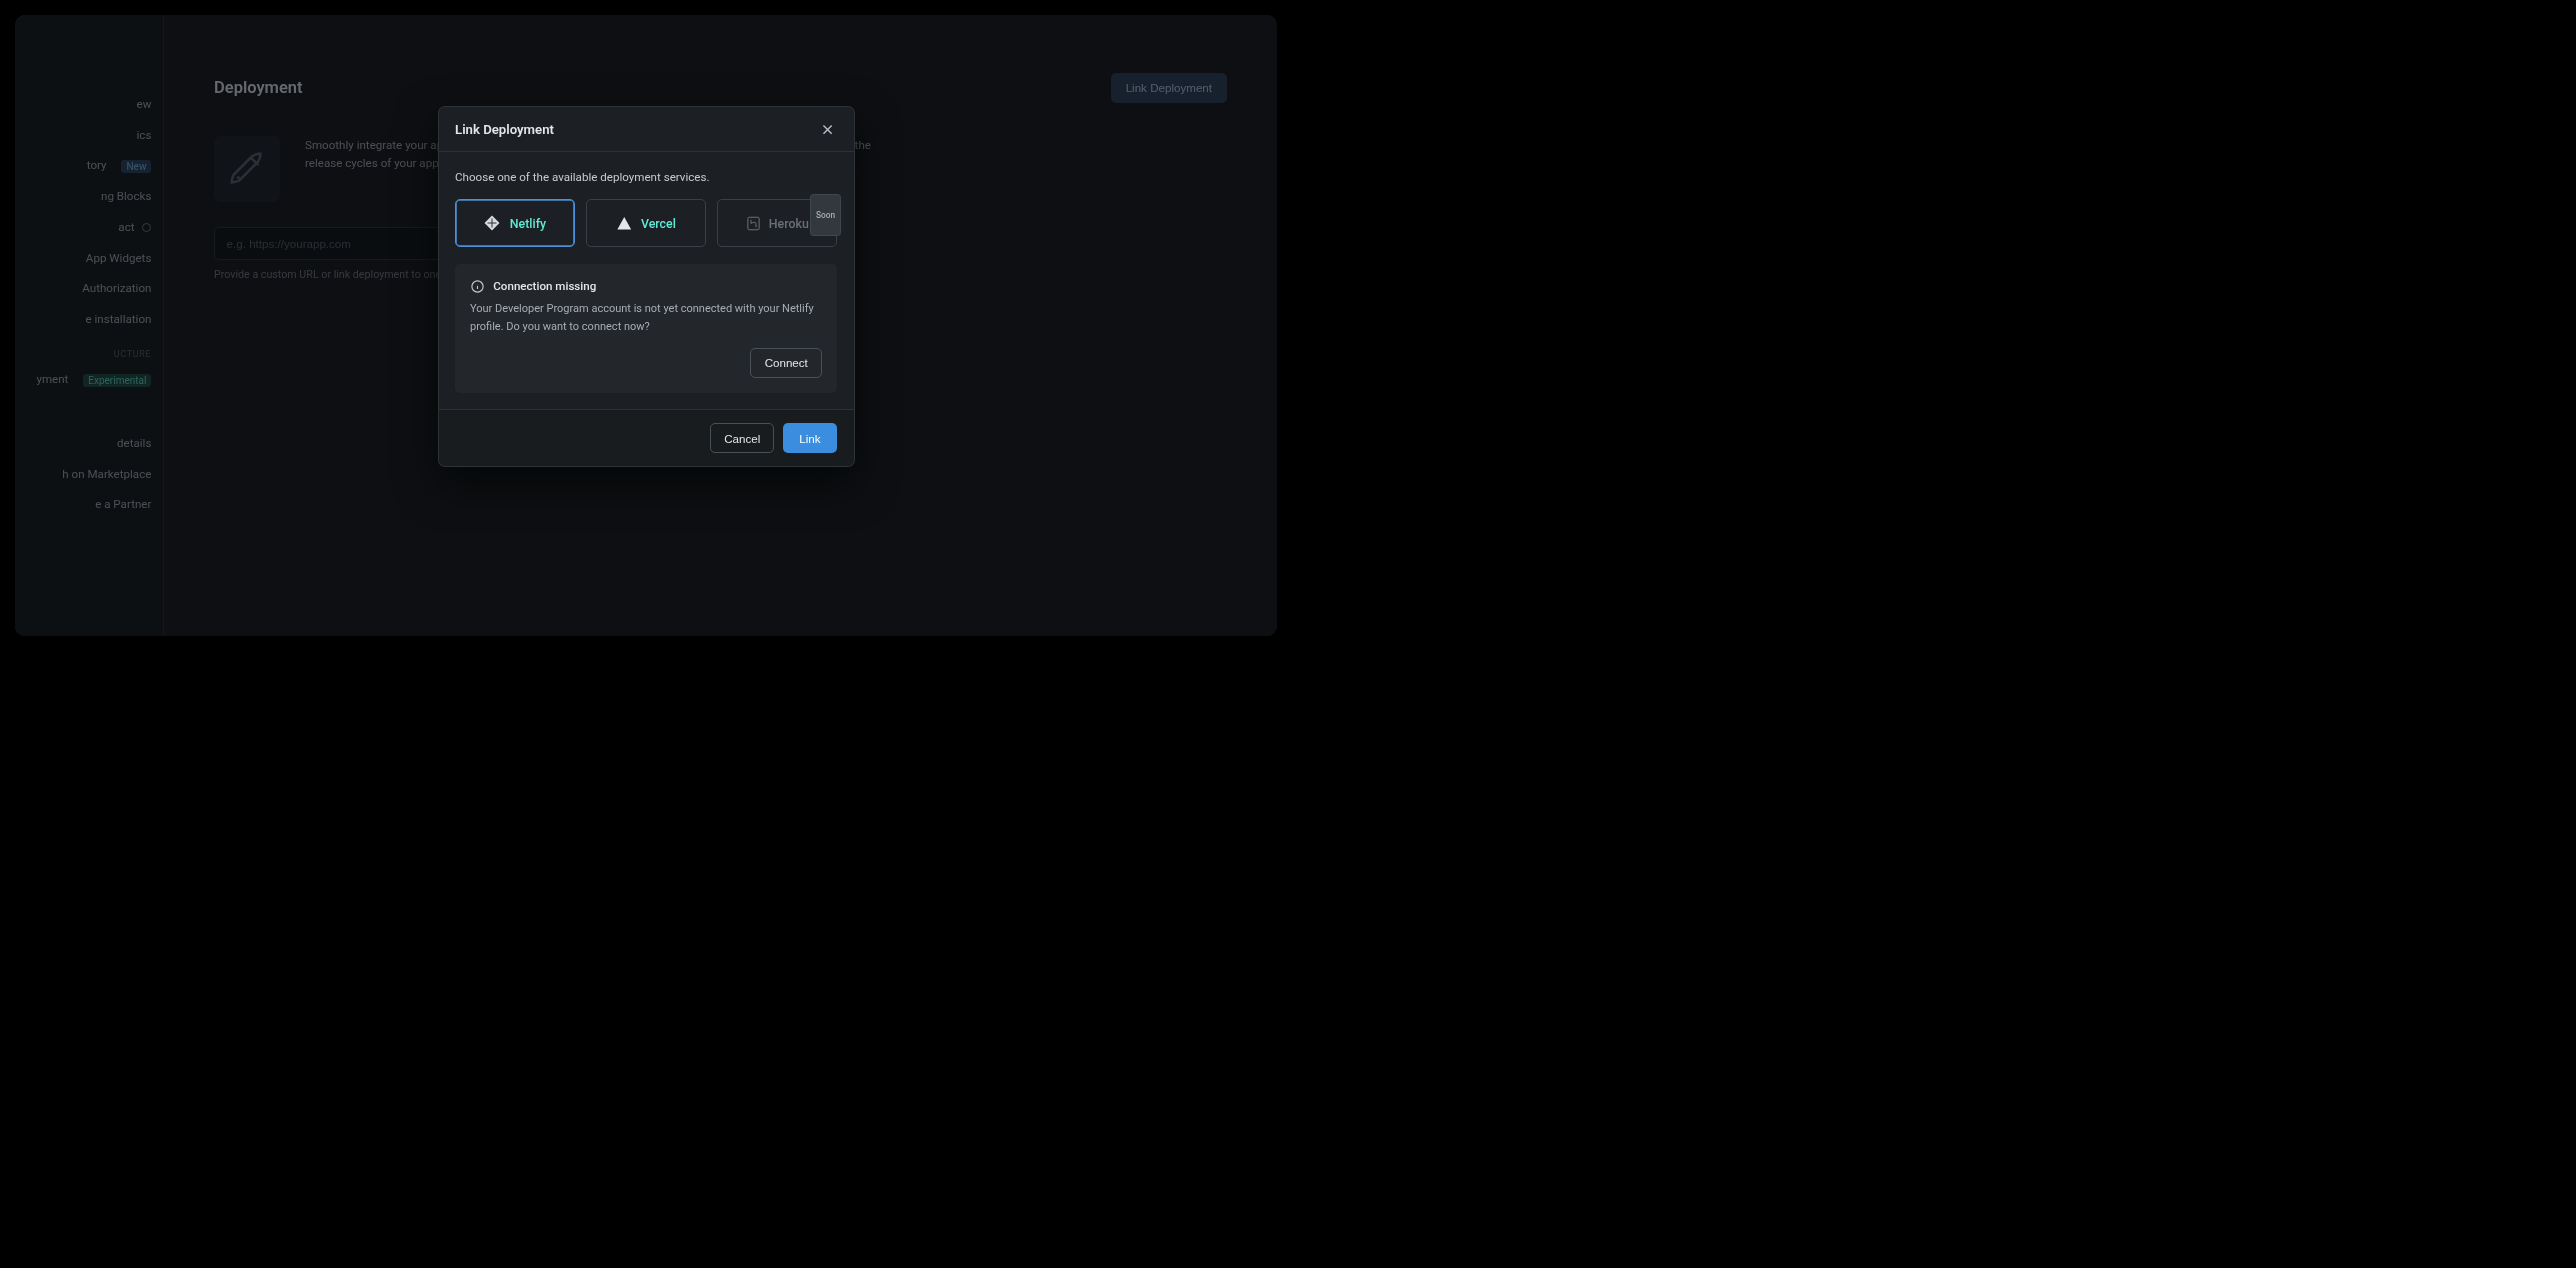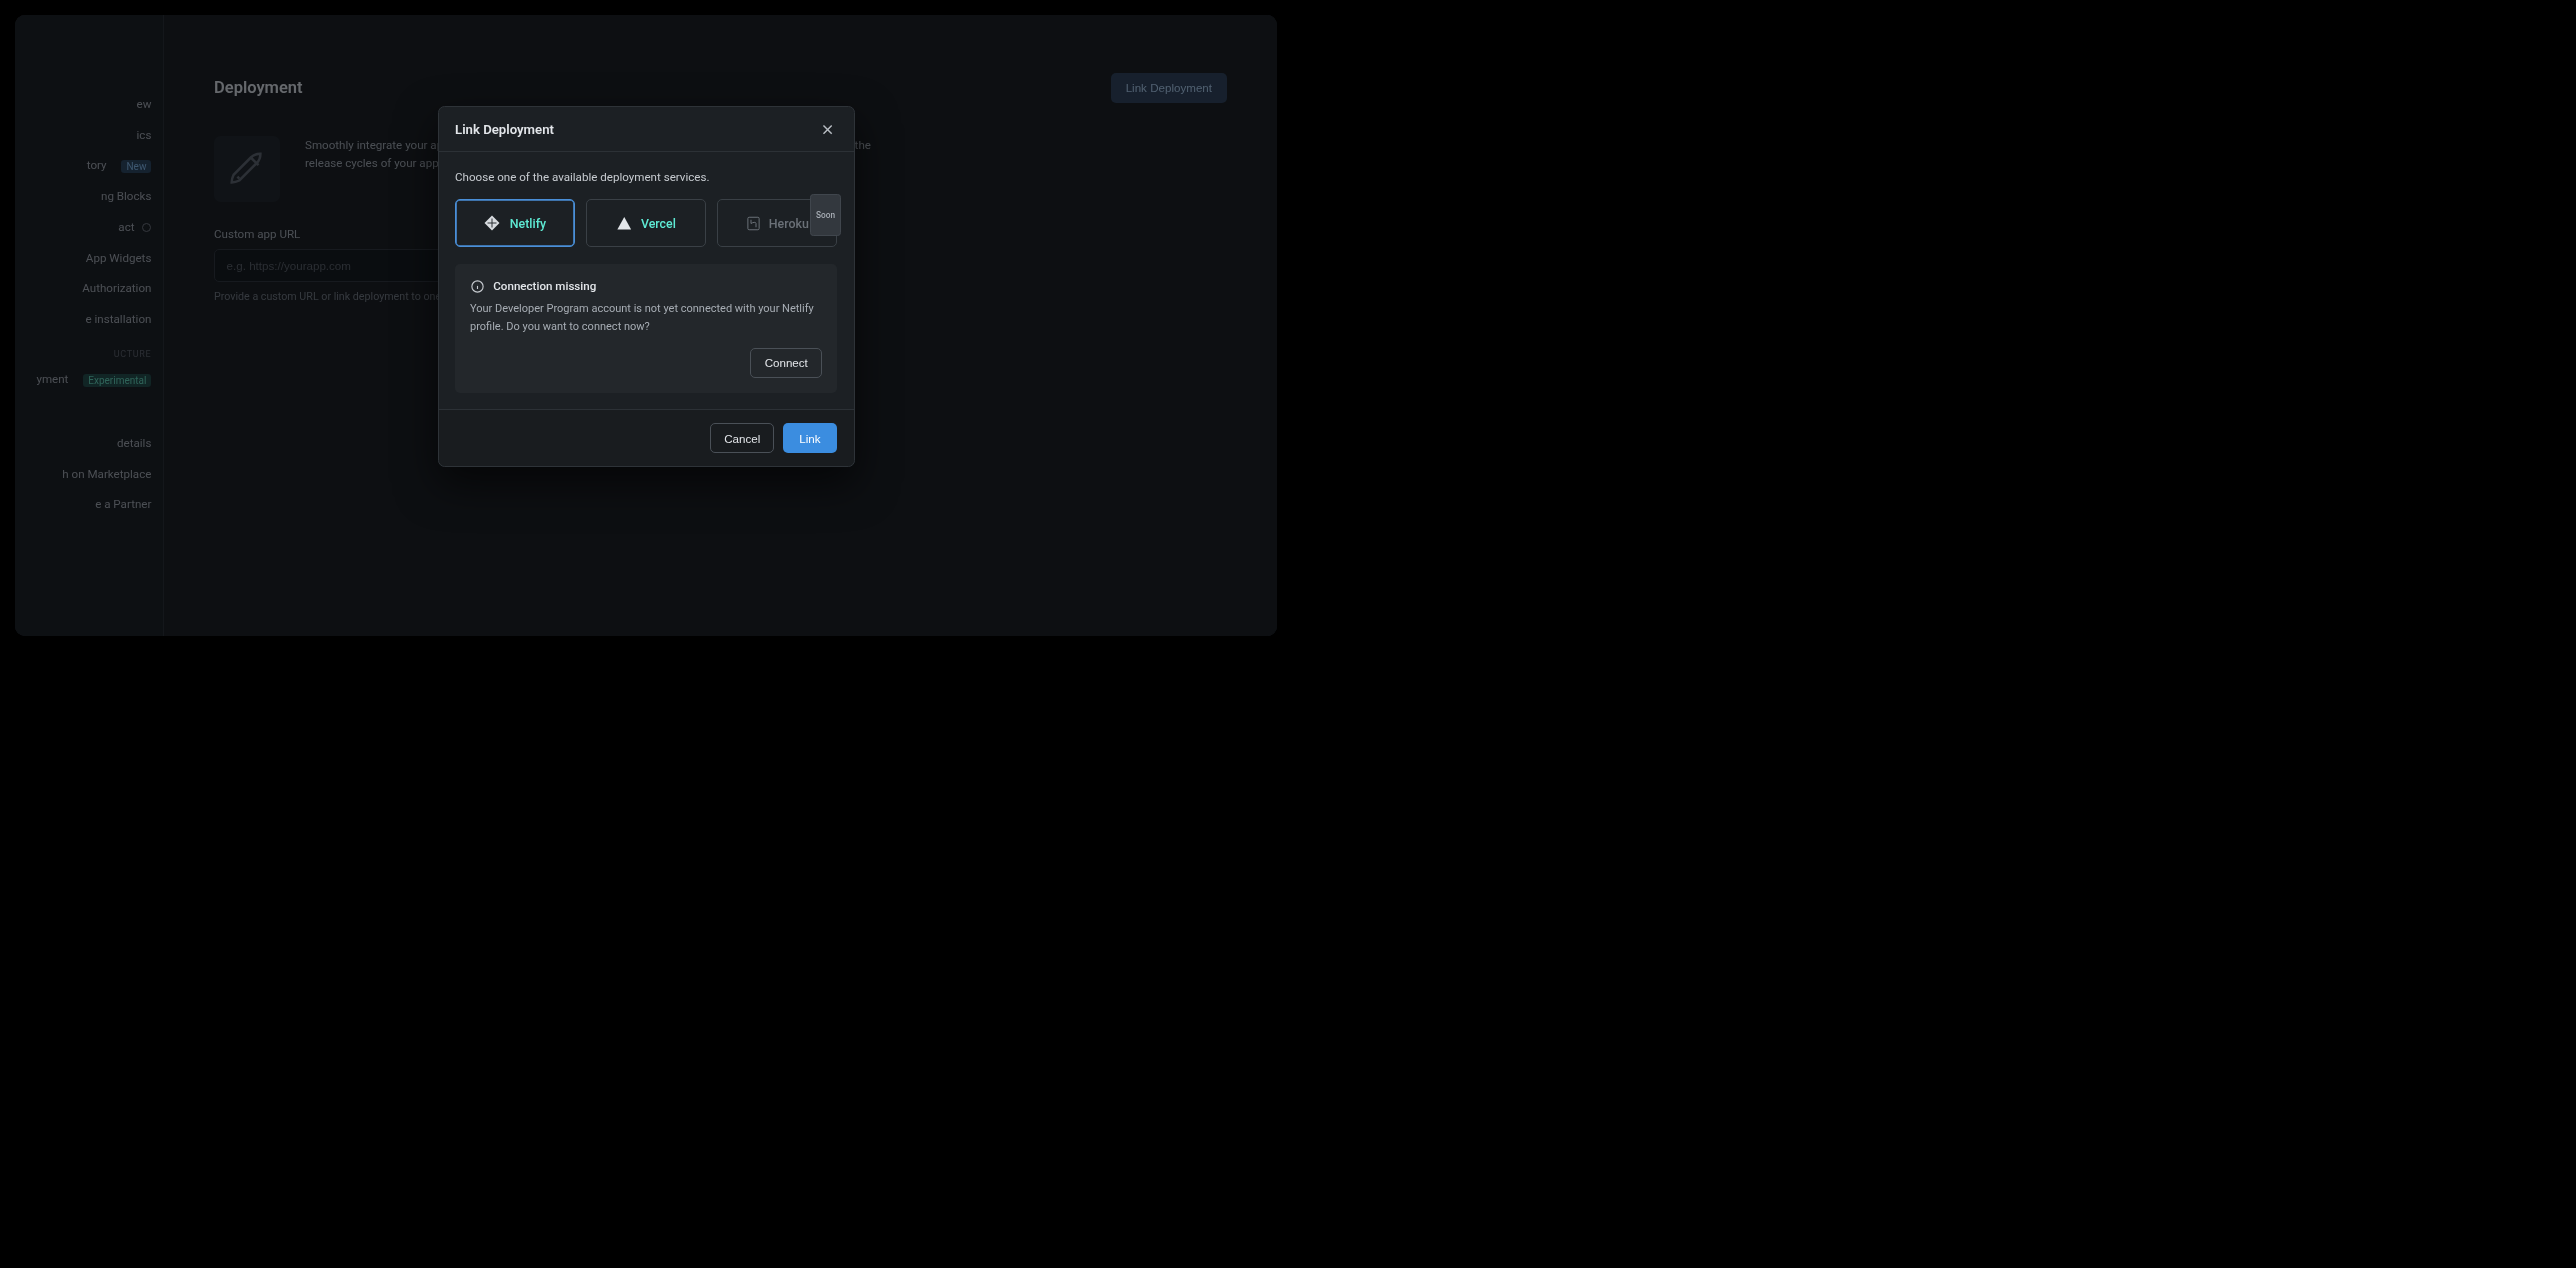--- a/index.html
+++ b/index.html
@@ -248,21 +248,20 @@
       <div class="content-card">
         <div class="rocket-box">
           <svg class="icon-svg" width="46" height="46" viewBox="0 0 24 24" fill="none" stroke="currentColor" stroke-width="1.3">
             <path d="M5 15c-1 2-1 4-1 4s2 0 4-1l9-9c1-1 2-3 2-5-2 0-4 1-5 2l-9 9z"></path>
             <path d="M14 6l4 4"></path>
             <path d="M8 17l-1-1"></path>
           </svg>
         </div>
         <div class="desc-text">Smoothly integrate your app with the Developer Program. Connect your deployment provider and automate the release cycles of your application.</div>
       </div>
-      <div class="form-label">Custom app URL</div>
       <input class="input" placeholder="e.g. https://yourapp.com" style="">
       <div class="helper">Provide a custom URL or link deployment to one of the available services.</div>
     </div>
 
     <div class="overlay">
       <div class="modal">
         <div class="modal-header">
           <div class="modal-title">Link Deployment</div>
           <div class="close-btn">
             <svg width="13.2" height="13.2" viewBox="0 0 16 16" stroke="currentColor" stroke-width="1.8">

